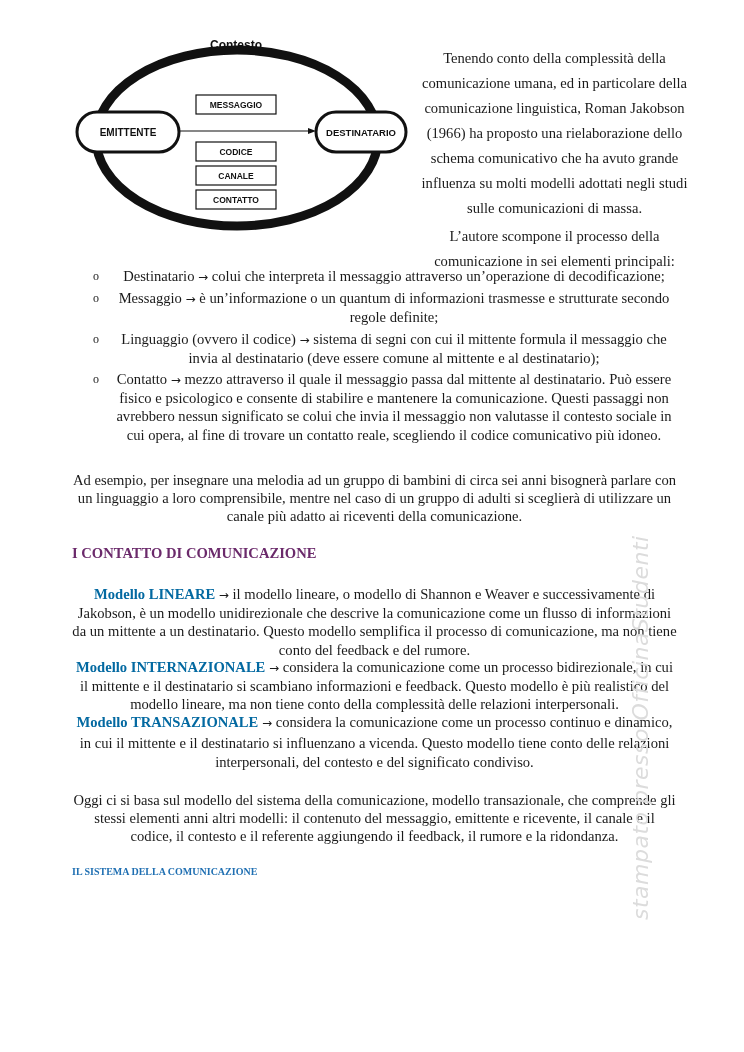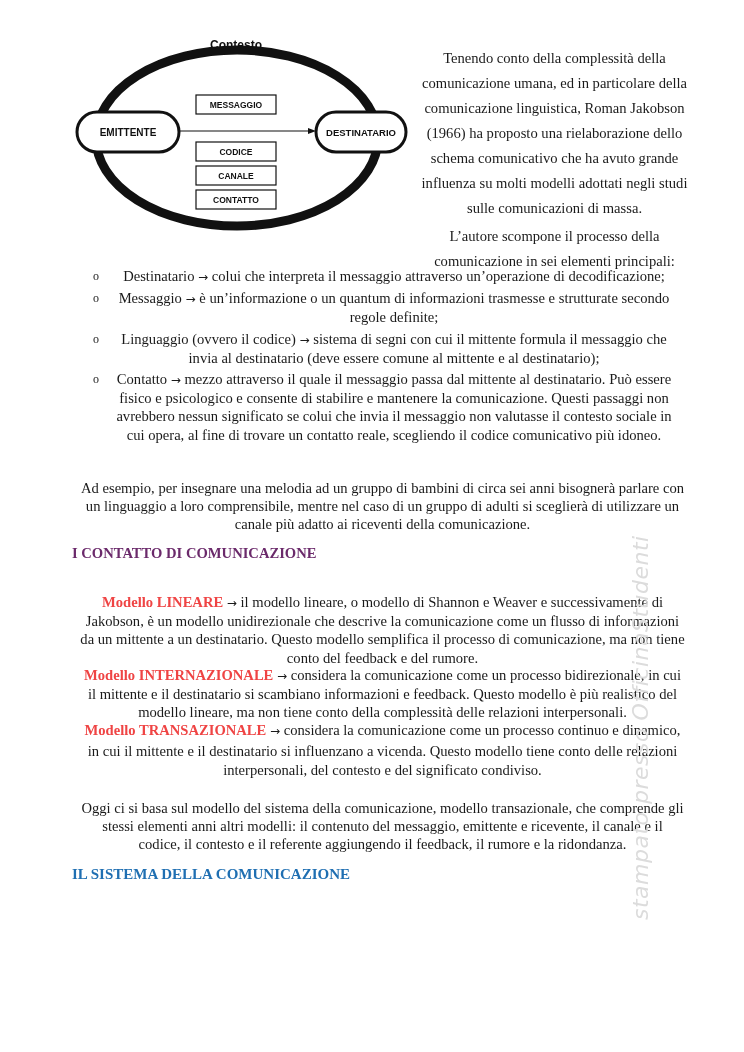--- a/index.html
+++ b/index.html
@@ -10,24 +10,24 @@
   .diagram svg { width: 100%; height: 100%; display: block; }
   .dtext { font-family: "Liberation Sans", "DejaVu Sans", sans-serif; font-weight: bold; fill: #111; }
   .intro { position: absolute; left: 417px; top: 46px; width: 275px; font-size: 14.6px; line-height: 25px; }
   .intro p { margin: 0; }
   .intro .gap { margin-top: 3px; }
   .intro .first-bullet { margin-top: 3px; }
   .cont { position: absolute; left: 116px; top: 246px; width: 560px; font-size: 14.6px; line-height: 18.2px; }
   .list { position: absolute; left: 72px; top: 267px; width: 600px; font-size: 14.6px; line-height: 18.2px; margin: 0; padding: 0; list-style: none; }
   .list li { position: relative; padding-left: 44px; margin-bottom: 3px; }
   .list li .bullet { position: absolute; left: 21px; top: 0; font-size: 12px; }
-  .para { position: absolute; left: 72px; width: 605px; font-size: 14.6px; line-height: 18.2px; margin: 8px; }
+  .para { position: absolute; left: 72px; width: 605px; font-size: 14.6px; line-height: 18.2px; margin: 0; }
   .h-purple { position: absolute; left: 72px; top: 545px; font-size: 14.6px; font-weight: bold; color: #6b2a6b; margin: 0; }
-  .h-blue { position: absolute; left: 72px; top: 866px; font-size: 15px; font-weight: bold; color: #1f6fb2; margin: 0; }
-  .model-name { color: #ef4444; font-weight: bold; }
+  .h-blue { position: absolute; left: 72px; top: 866px; font-size: 10px; font-weight: bold; color: #1f6fb2; margin: 0; }
+  .model-name { color: #0369a1; font-weight: bold; }
   .arrow { font-family: "DejaVu Sans", sans-serif; font-size: 12px; }
   .watermark { position: absolute; left: 628px; top: 920px; transform-origin: left top; transform: rotate(-90deg);
                font-family: "DejaVu Sans", "Liberation Sans", sans-serif; font-style: italic; font-size: 22px;
                color: #dcdcdc; white-space: nowrap; letter-spacing: 0.5px; }
 </style>
 </head>
 <body>
 
 <div class="page">
 

